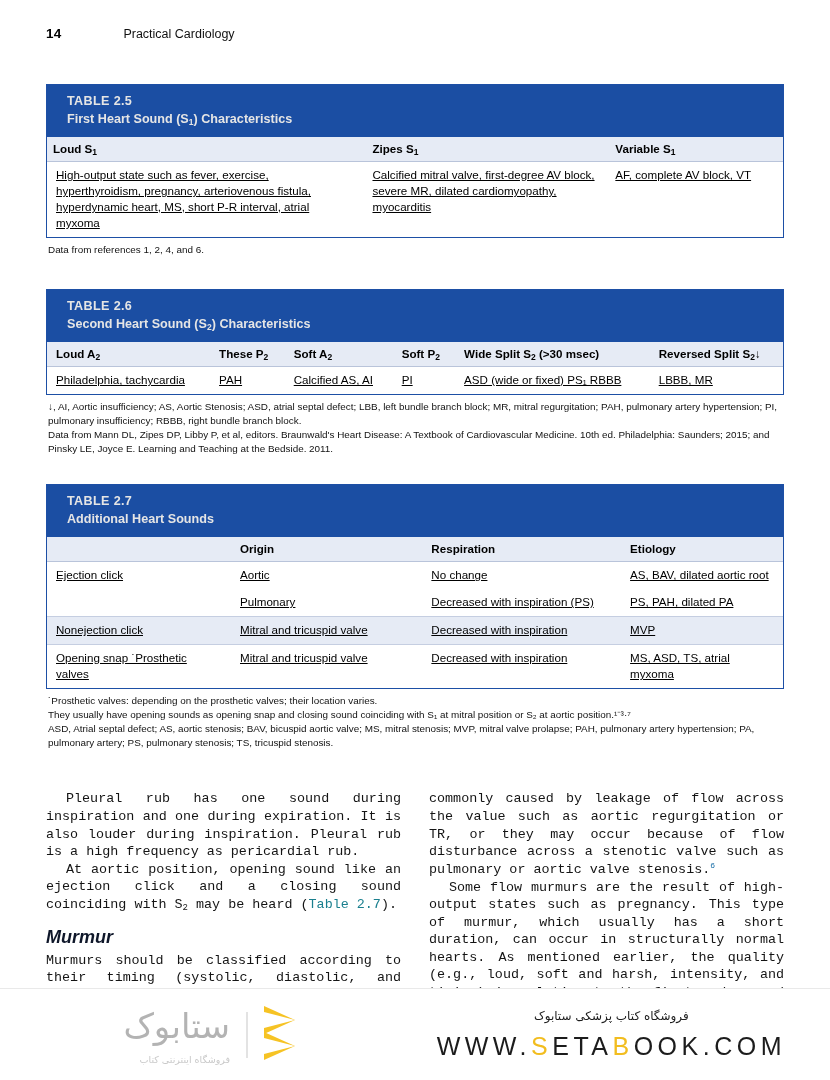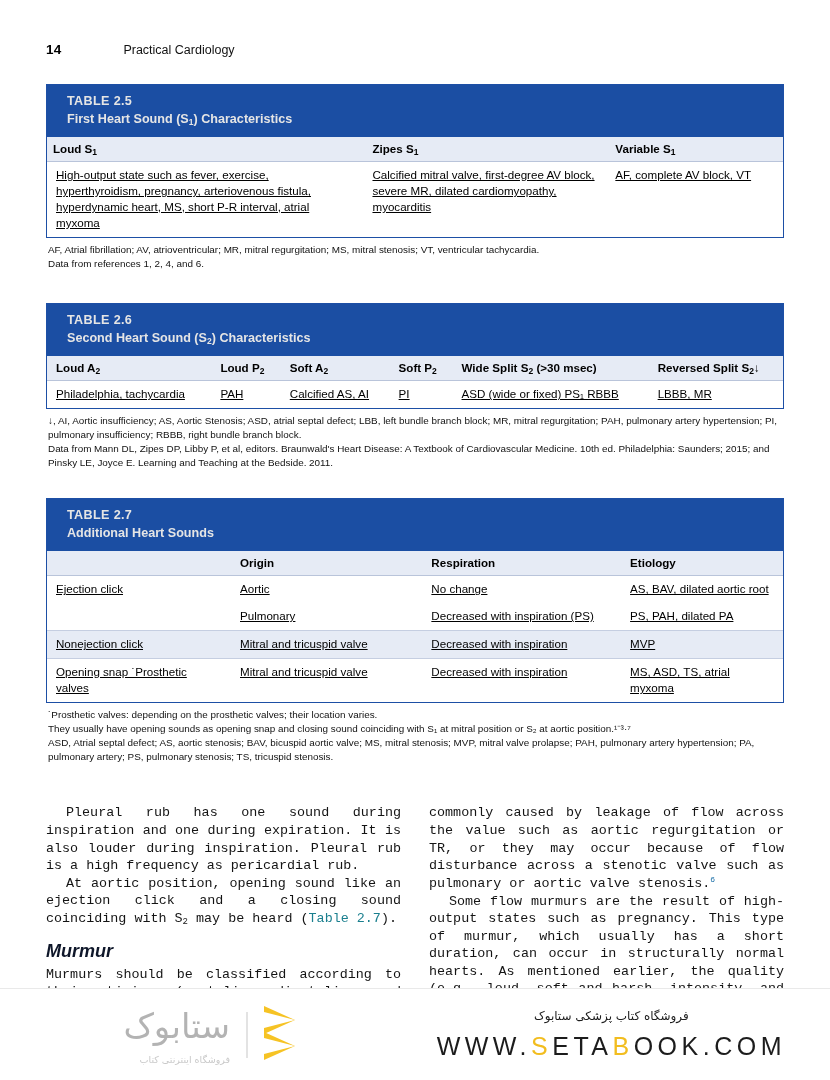--- a/index.html
+++ b/index.html
@@ -10,21 +10,21 @@
     background: #ffffff;
     font-family: "Liberation Sans", sans-serif;
     color: #000;
     position: relative;
     overflow: hidden;
   }
 
   
   .running-head {
     position: absolute;
-    top: 42px; left: 46px; right: 46px;
+    top: 26px; left: 46px; right: 46px;
     display: flex;
     align-items: baseline;
     gap: 62px;
     font-size: 12.5px;
   }
   .folio { font-weight: bold; font-size: 13.5px; letter-spacing: .2px; }
   .book-title { font-size: 12.5px; color: #111; }
 
   
   .page {
@@ -248,38 +248,37 @@
         <tbody>
           <tr>
             <td>High-output state such as fever, exercise, hyperthyroidism, pregnancy, arteriovenous fistula, hyperdynamic heart, MS, short P-R interval, atrial myxoma</td>
             <td>Calcified mitral valve, first-degree AV block, severe MR, dilated cardiomyopathy, myocarditis</td>
             <td>AF, complete AV block, VT</td>
           </tr>
         </tbody>
       </table>
     </div>
     <div class="footnotes">
-      <span class="ln">AF, Atrial fibrillation; AV, atrioventricular; MR, mitral regurgitation; MS, mitral stenosis; VT, ventricular tachycardia.</span>
       <span class="ln">Data from references 1, 2, 4, and 6.</span>
     </div>
   </div>
 
   <div class="gap-a"></div>
 
   <div class="tbl-wrap">
     <div class="tbl">
       <div class="tbl-caption">
         <span class="tbl-num">TABLE 2.6</span>
         <span class="tbl-sub"><span>Second Heart Sound (S</span><sub>2</sub><span>) Characteristics</span></span>
       </div>
       <table class="grid t26">
         <thead>
           <tr>
             <th><span>Loud A</span><sub>2</sub><span></span></th>
-            <th><span>Loud P</span><sub>2</sub><span></span></th>
+            <th><span>These P</span><sub>2</sub><span></span></th>
             <th><span>Soft A</span><sub>2</sub><span></span></th>
             <th><span>Soft P</span><sub>2</sub><span></span></th>
             <th><span>Wide Split S</span><sub>2</sub><span> (&gt;30 msec)</span></th>
             <th><span>Reversed Split S</span><sub>2</sub><span>↓</span></th>
           </tr>
         </thead>
         <tbody>
           <tr>
             <td>Philadelphia, tachycardia</td>
             <td>PAH</td>

